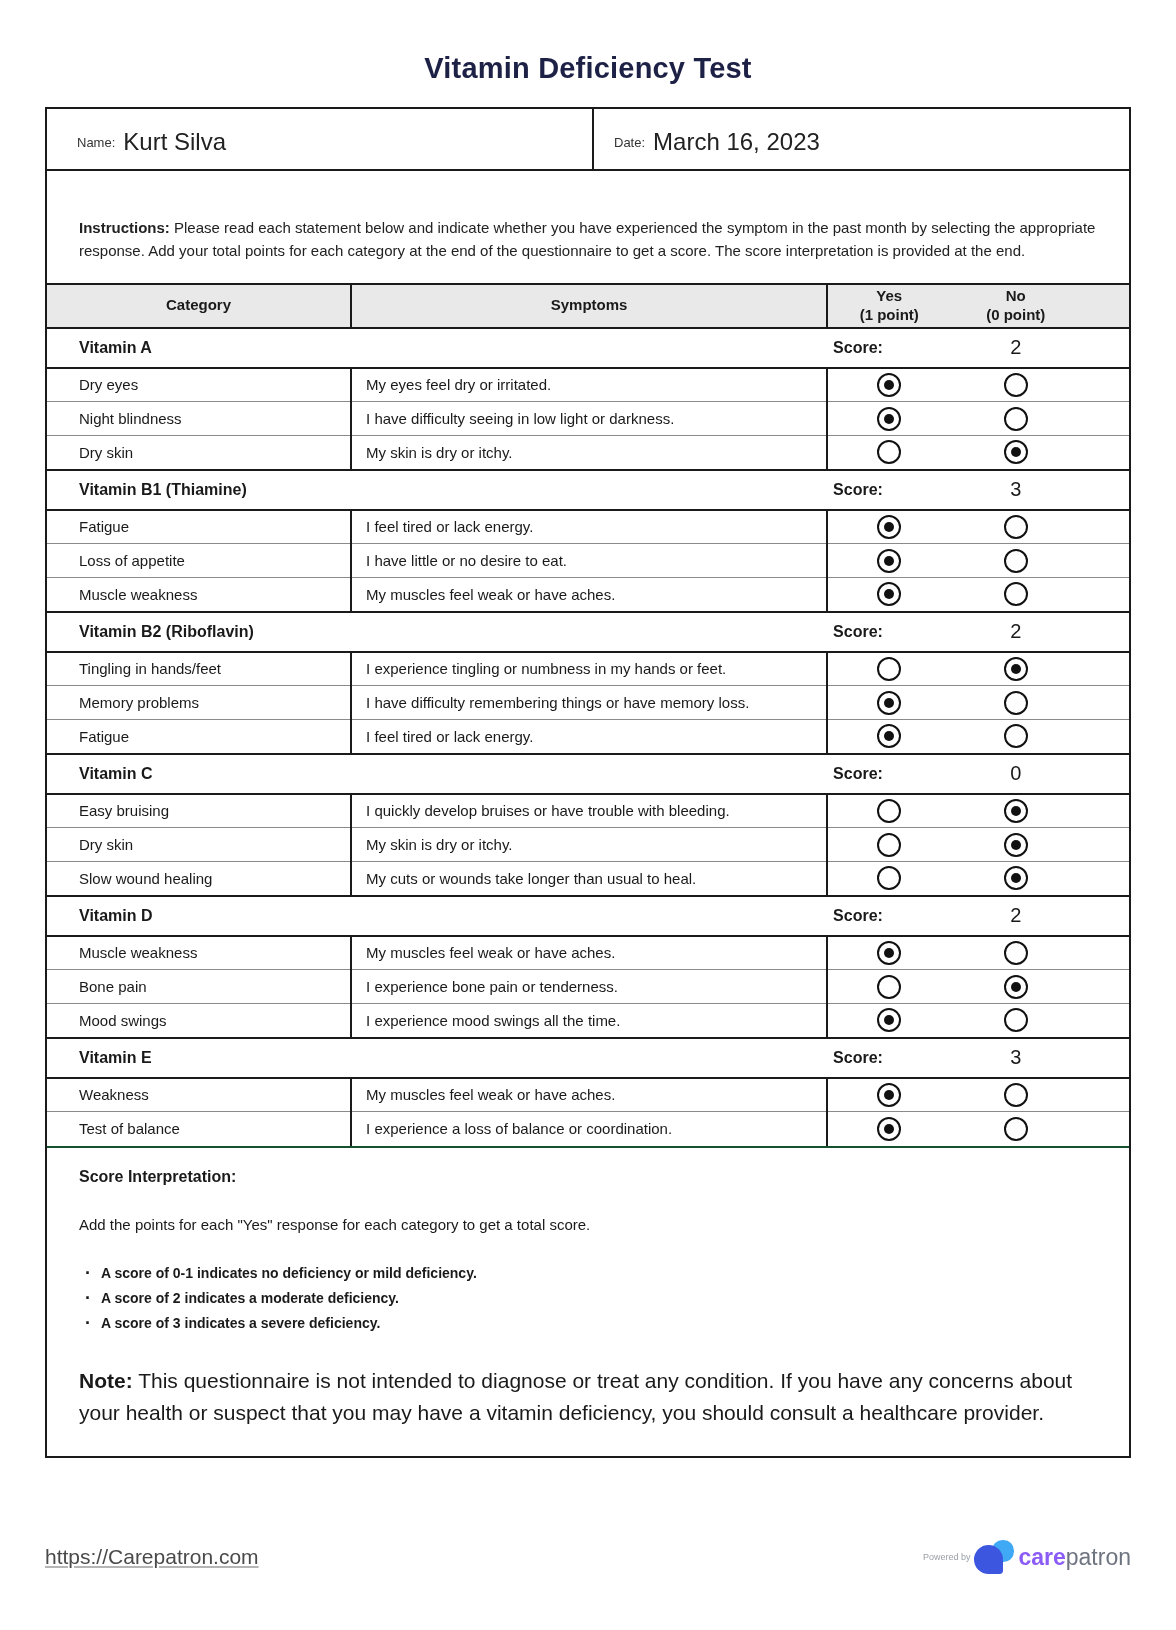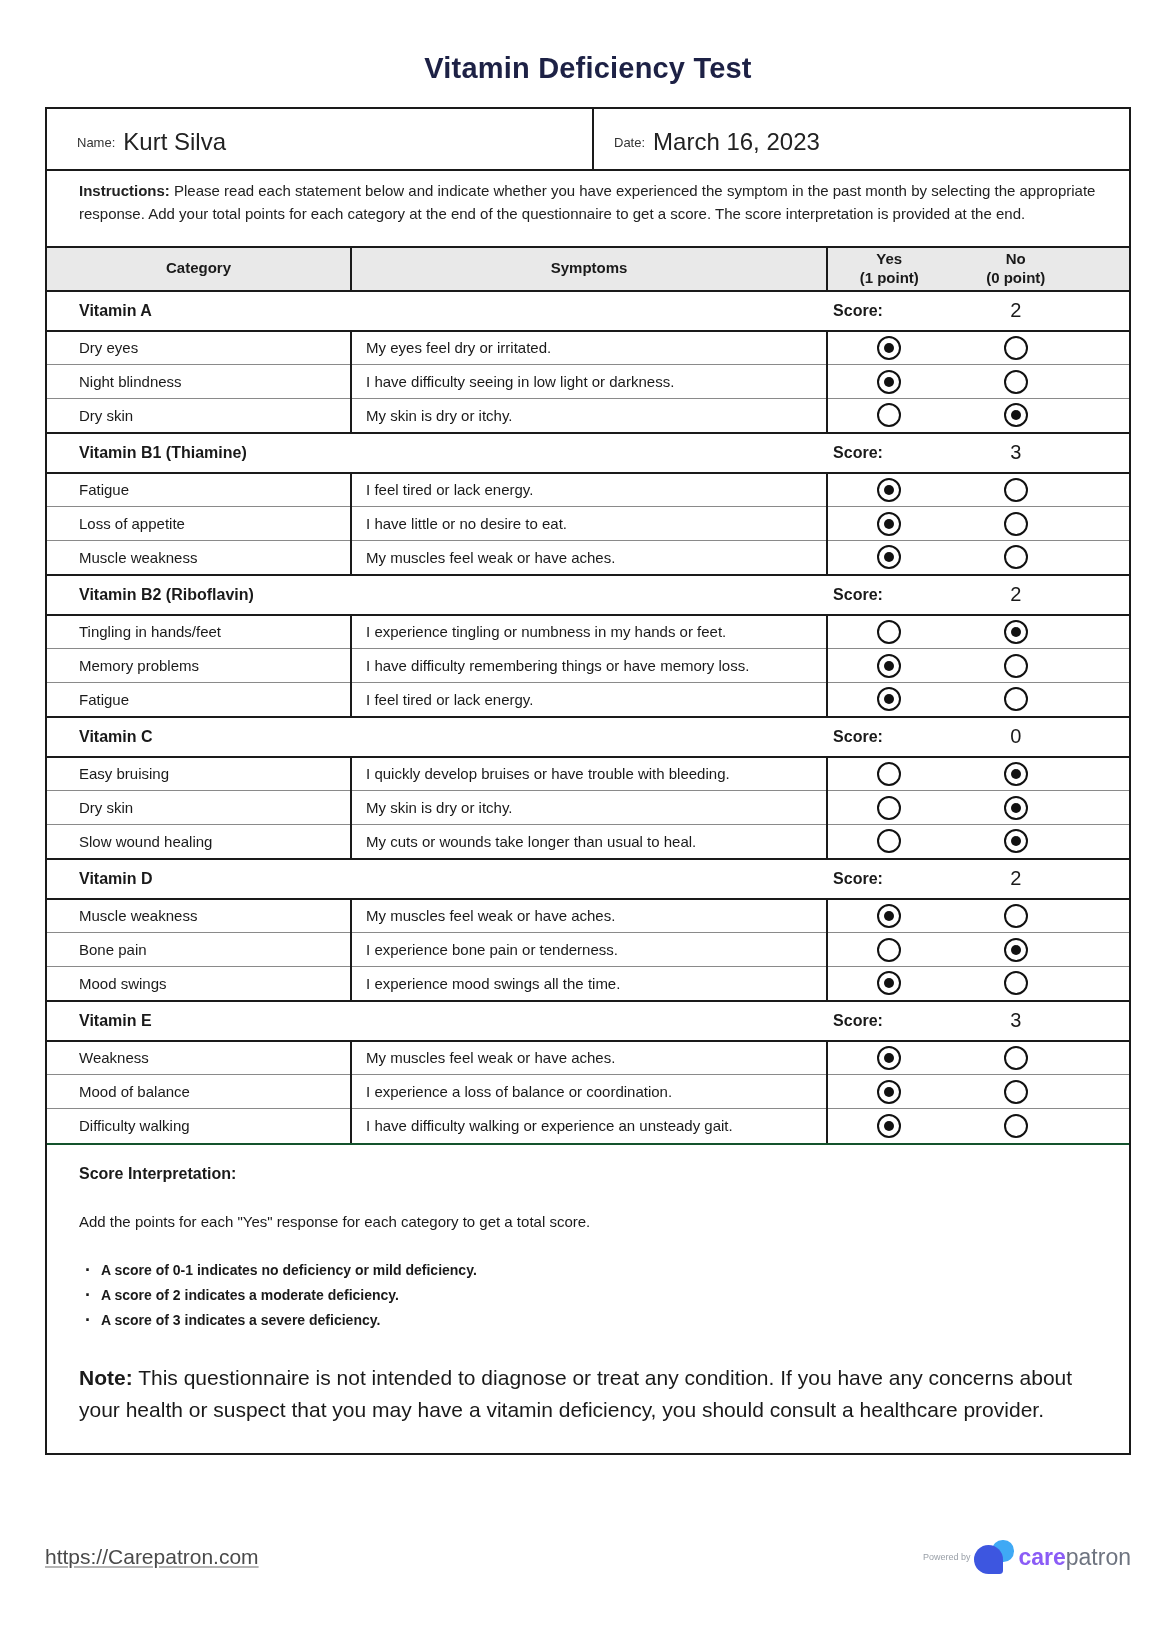--- a/index.html
+++ b/index.html
@@ -11,21 +11,21 @@
   .form-box { margin:22px 45px 0 45px; border:2px solid #1a1a1a; }
 
   
   .namedate { display:flex; border-bottom:2px solid #1a1a1a; }
   .nd-cell { flex:1; padding:18px 16px 12px 30px; display:flex; align-items:center; gap:8px; min-height:60px; }
   .nd-cell.date { border-left:2px solid #1a1a1a; padding-left:20px; }
   .nd-label { font-size:13px; color:#333; }
   .nd-value { font-size:24px; color:#222; }
 
   
-  .instructions { padding:8px 32px 20px 32px; font-size:15px; line-height:1.55; color:#222; }
+  .instructions { padding:28px 32px 20px 32px; font-size:15px; line-height:1.55; color:#222;margin-top:17px; }
   .bold-label { font-weight:bold; }
 
   
   table.quiz { width:100%; border-collapse:collapse; table-layout:fixed; }
   table.quiz thead th { background:#e9e9e9; border-top:2px solid #1a1a1a; border-bottom:2px solid #1a1a1a;
       height:44px; font-size:15px; font-weight:bold; color:#1a1a1a; text-align:center; vertical-align:middle; line-height:1.25; }
   th.h-cat { width:276px; border-right:2px solid #1a1a1a; }
   th.h-sym { width:432px; border-right:2px solid #1a1a1a; }
   th.h-yes { width:112px; }
   th.h-no  { width:162px; padding-right:48px; }
@@ -228,28 +228,22 @@
             <td class="score-label">Score:</td>
             <td class="score-value">3</td>
           </tr>
           <tr class="symptom-row">
             <td class="cat">Weakness</td>
             <td class="sym">My muscles feel weak or have aches.</td>
             <td class="ans yes"><div class="radio selected"></div></td>
             <td class="ans no"><div class="radio"></div></td>
           </tr>
           <tr class="symptom-row">
-            <td class="cat">Mood of balance</td>
+            <td class="cat">Test of balance</td>
             <td class="sym">I experience a loss of balance or coordination.</td>
-            <td class="ans yes"><div class="radio selected"></div></td>
-            <td class="ans no"><div class="radio"></div></td>
-          </tr>
-          <tr class="symptom-row">
-            <td class="cat">Difficulty walking</td>
-            <td class="sym">I have difficulty walking or experience an unsteady gait.</td>
             <td class="ans yes"><div class="radio selected"></div></td>
             <td class="ans no"><div class="radio"></div></td>
           </tr>
         </tbody>
     </table>
 
     <div class="interp">
       <div class="interp-heading">Score Interpretation:</div>
       <div class="interp-intro">Add the points for each "Yes" response for each category to get a total score.</div>
       <ul class="interp-list">

